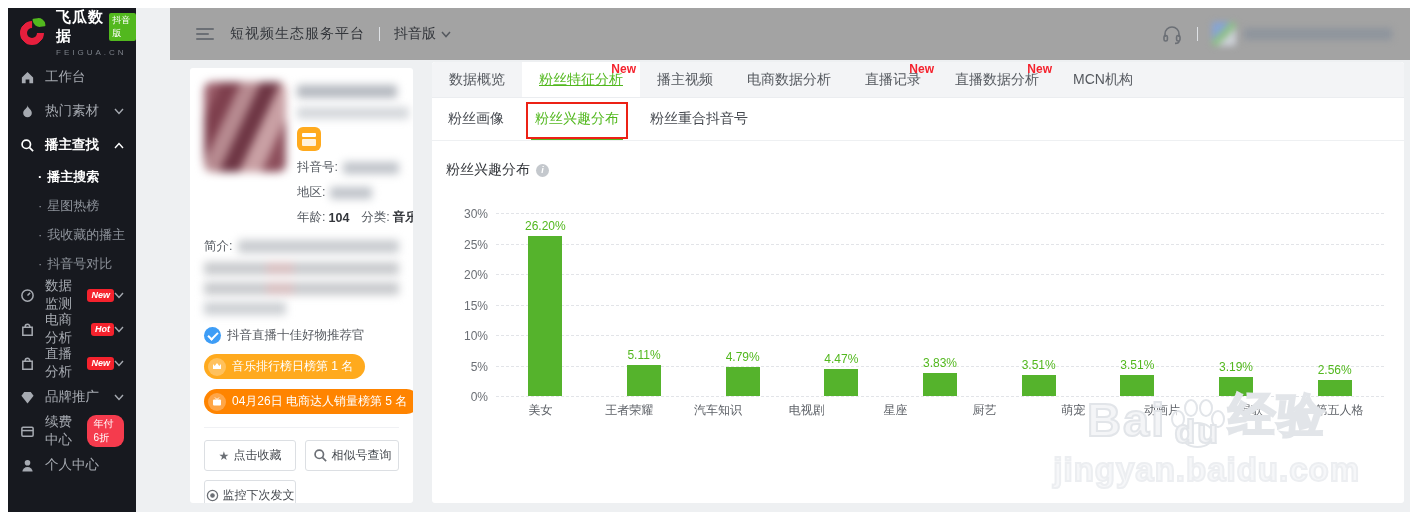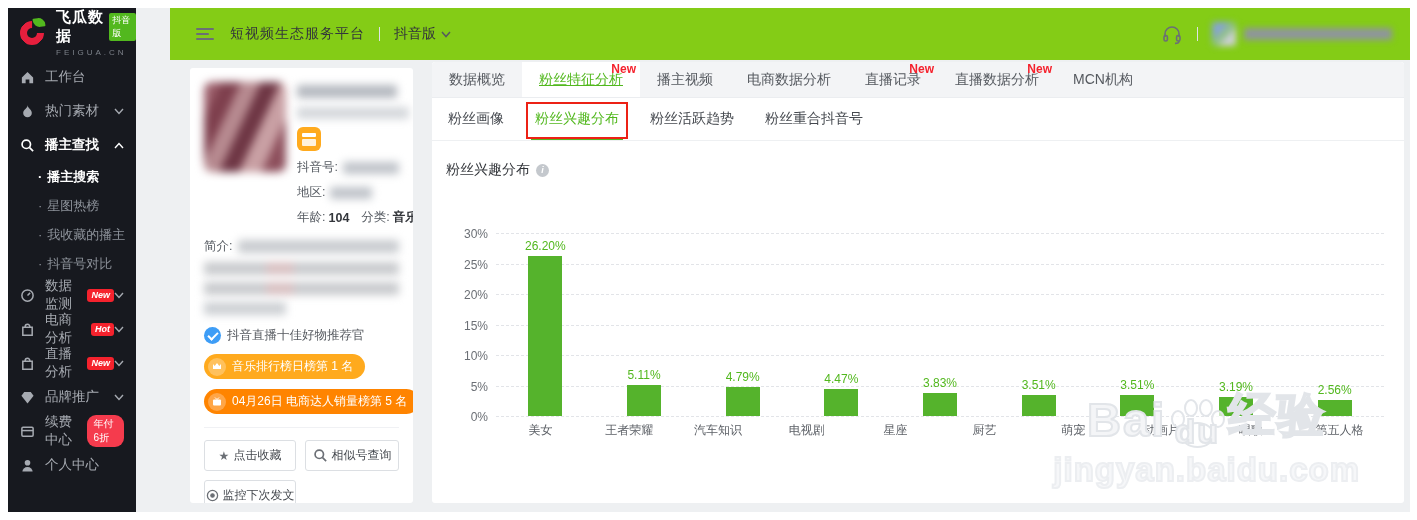--- a/index.html
+++ b/index.html
@@ -23,21 +23,21 @@
   .nav-item svg { display:block; }
   .nav-item.active { color:#ffffff; font-weight:bold; }
   .nav-sub { height:29px; display:flex; align-items:center; padding-left:30px; font-size:13px; color:#8e939b; cursor:pointer; }
   .nav-sub::before { content:"·"; margin-right:5px; }
   .nav-sub.active { color:#fff; font-weight:bold; }
   .badge-sq { background:#f5222d; color:#fff; font-size:9px; font-weight:bold; padding:1.5px 4px; border-radius:3px; margin-left:6px; font-style:italic; }
   .badge-pill { background:#f53b4d; color:#fff; font-size:10px; padding:2px 7px; border-radius:9px; margin-left:6px; }
   .chev { margin-left:auto; display:flex; }
 
   
-  .topbar { position:absolute; left:162px; top:0; right:0; height:52px; background:#84cc16; display:flex; align-items:center; padding:0 18px 0 26px; }
+  .topbar { position:absolute; left:162px; top:0; right:0; height:52px; background:#a3a3a3; display:flex; align-items:center; padding:0 18px 0 26px; }
   .hamb { width:18px; margin-right:16px; }
   .hamb i { display:block; height:2px; background:#6b6f75; border-radius:1px; margin:3px 0; }
   .hamb i:nth-child(2) { width:13px; }
   .tb-title { font-size:14px; color:#33363b; letter-spacing:1px; }
   .vdiv { width:1px; height:14px; background:#dfe2e6; margin:0 14px; }
   .tb-ed { font-size:14px; color:#33363b; display:flex; align-items:center; }
   .tb-ed svg { margin-left:5px; }
   .tb-right { margin-left:auto; display:flex; align-items:center; }
   .blur { filter:blur(4px); background:#bfc3c9; border-radius:2px; }
   .ava-sm { width:24px; height:24px; border-radius:3px; margin-right:8px;
@@ -91,21 +91,21 @@
   .subtab { position:relative; height:100%; display:flex; align-items:center; margin-right:27px; font-size:14px; color:#44484e; cursor:pointer; padding:0 2px; }
   .subtab.active { color:#52b81e; }
   .subtab.active .uline { position:absolute; left:-2px; right:-2px; bottom:0; height:3px; background:#52b81e; }
   .subtab .annot { position:absolute; left:-7px; right:-7px; top:4px; bottom:1px; border:2px solid #ec2115; pointer-events:none; }
 
   
   .chart-wrap { padding:20px 16px 0 14px; }
   .c-title { display:flex; align-items:center; font-size:14px; color:#33363b; }
   .info-icon { width:13px; height:13px; border-radius:50%; background:#c4c8cd; color:#fff; font-size:9px; line-height:13px; text-align:center; margin-left:6px; }
   .info-icon::before { content:"i"; font-style:italic; font-weight:bold; }
-  .plot { position:relative; margin:54px 4px 0 50px; height:183px; }
+  .plot { position:relative; margin:34px 4px 0 50px; height:183px; }
   .gline { position:absolute; left:0; right:0; border-top:1px dashed #e2e4e8; }
   .gline .ylab { position:absolute; left:-48px; top:-7px; width:40px; text-align:right; font-size:12px; color:#6b6f75; }
   .bars { position:absolute; left:0; right:0; top:0; bottom:0; display:flex; }
   .bcol { flex:1; display:flex; flex-direction:column; align-items:center; justify-content:flex-end; }
   .bval { font-size:12px; color:#52b81e; margin-bottom:3px; }
   .bar { width:34px; background:#55b32c; }
   .cats { display:flex; margin:6px 4px 0 50px; }
   .cat { flex:1; text-align:center; font-size:12px; color:#5d6167; }
 
   
@@ -404,23 +404,20 @@
     <div class="subtabs">
         <div class="subtab">
           <span>粉丝画像</span>
         </div>
         <div class="subtab active">
           <span>粉丝兴趣分布</span>
           <span class="uline"></span>
           <span class="annot"></span>
         </div>
         <div class="subtab">
-          <span>粉丝活跃趋势</span>
-        </div>
-        <div class="subtab">
           <span>粉丝重合抖音号</span>
         </div>
       </div>
 
     <div class="chart-wrap">
       <div class="c-title">
         <span>粉丝兴趣分布</span>
         <span class="info-icon"></span>
       </div>
       <div class="plot">

